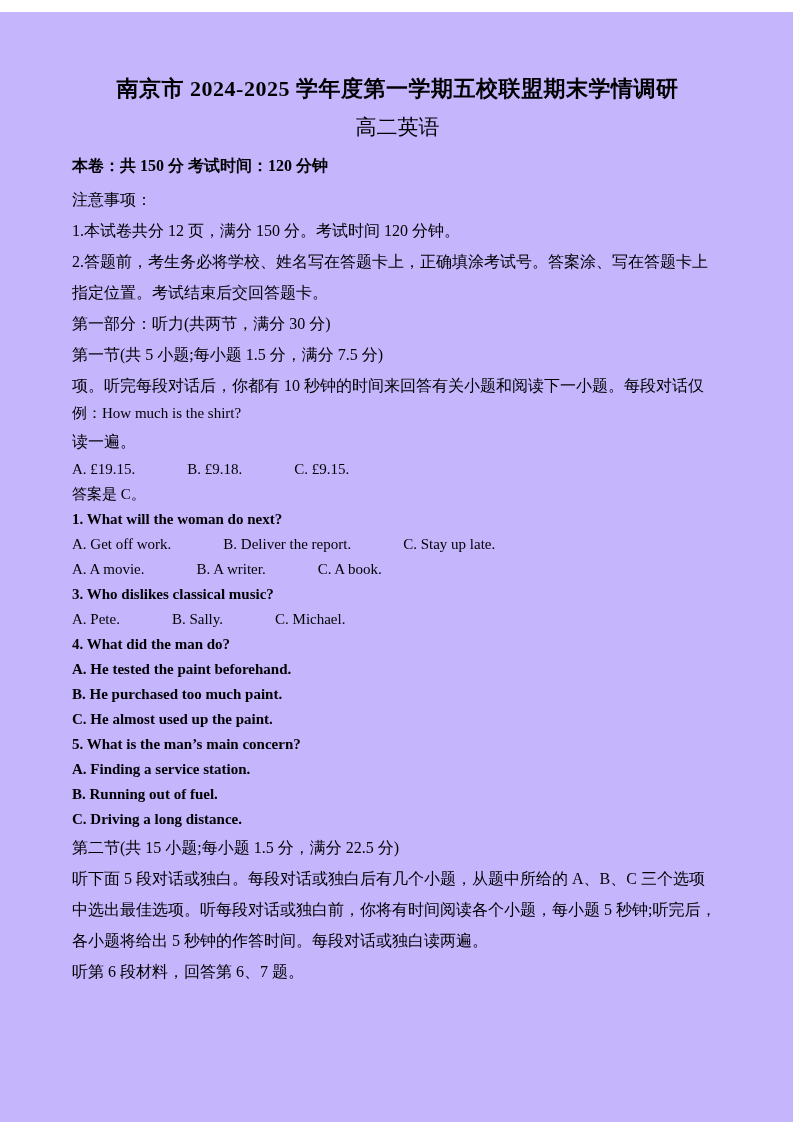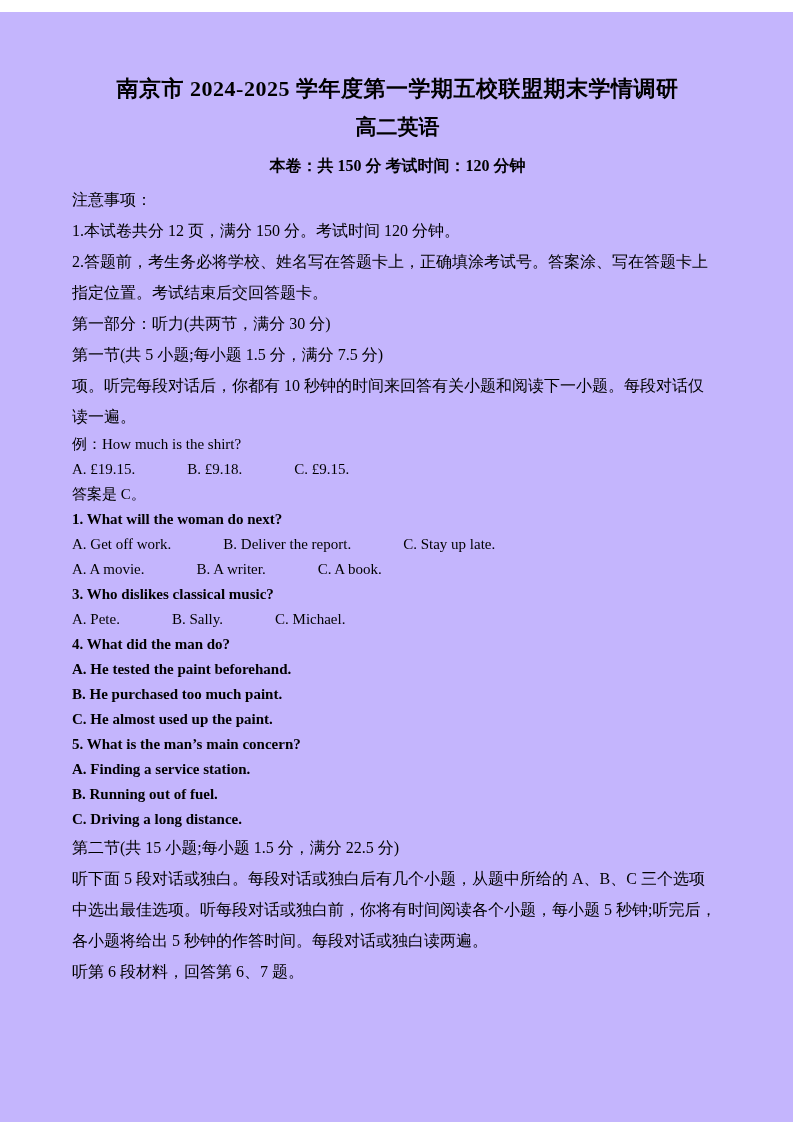--- a/index.html
+++ b/index.html
@@ -19,28 +19,27 @@
   }
   .doc-title {
     font-size: 22px;
     font-weight: bold;
     text-align: center;
     line-height: 34px;
     letter-spacing: 0.5px;
   }
   .doc-subtitle {
     font-size: 21px;
-    font-weight: bold;
+    font-weight: normal;
     text-align: center;
     line-height: 42px;
   }
   .doc-meta {
     font-size: 16px;
     font-weight: bold;
-    text-align: center;
     line-height: 36px;
   }
   .line { white-space: pre-wrap; }
   .cn-bold {
     font-size: 16px;
     font-weight: normal;
     line-height: 31px;
   }
   .cn-reg {
     font-size: 15px;
@@ -78,22 +77,22 @@
     <div class="doc-subtitle">高二英语</div>
     <div class="doc-meta">本卷：共 150 分  考试时间：120 分钟</div>
     <div>
         <div class="line cn-bold">注意事项：</div>
         <div class="line cn-bold">1.本试卷共分 12 页，满分 150 分。考试时间 120 分钟。</div>
         <div class="line cn-bold">2.答题前，考生务必将学校、姓名写在答题卡上，正确填涂考试号。答案涂、写在答题卡上</div>
         <div class="line cn-bold">指定位置。考试结束后交回答题卡。</div>
         <div class="line cn-bold">第一部分：听力(共两节，满分 30 分)</div>
         <div class="line cn-bold">第一节(共 5 小题;每小题 1.5 分，满分 7.5 分)</div>
         <div class="line cn-bold">项。听完每段对话后，你都有 10 秒钟的时间来回答有关小题和阅读下一小题。每段对话仅</div>
+        <div class="line cn-reg">例：How much is the shirt?</div>
         <div class="line cn-bold">读一遍。</div>
-        <div class="line cn-reg">例：How much is the shirt?</div>
         <div class="line options"><span class="opt">A. £19.15.</span><span class="opt">B. £9.18.</span><span class="opt">C. £9.15.</span></div>
         <div class="line cn-reg">答案是 C。</div>
         <div class="line en">1. What will the woman do next?</div>
         <div class="line options"><span class="opt">A. Get off work.</span><span class="opt">B. Deliver the report.</span><span class="opt">C. Stay up late.</span></div>
         <div class="line options"><span class="opt">A. A movie.</span><span class="opt">B. A writer.</span><span class="opt">C. A book.</span></div>
         <div class="line en">3. Who dislikes classical music?</div>
         <div class="line options"><span class="opt">A. Pete.</span><span class="opt">B. Sally.</span><span class="opt">C. Michael.</span></div>
         <div class="line en">4. What did the man do?</div>
         <div class="line en">A. He tested the paint beforehand.</div>
         <div class="line en">B. He purchased too much paint.</div>

